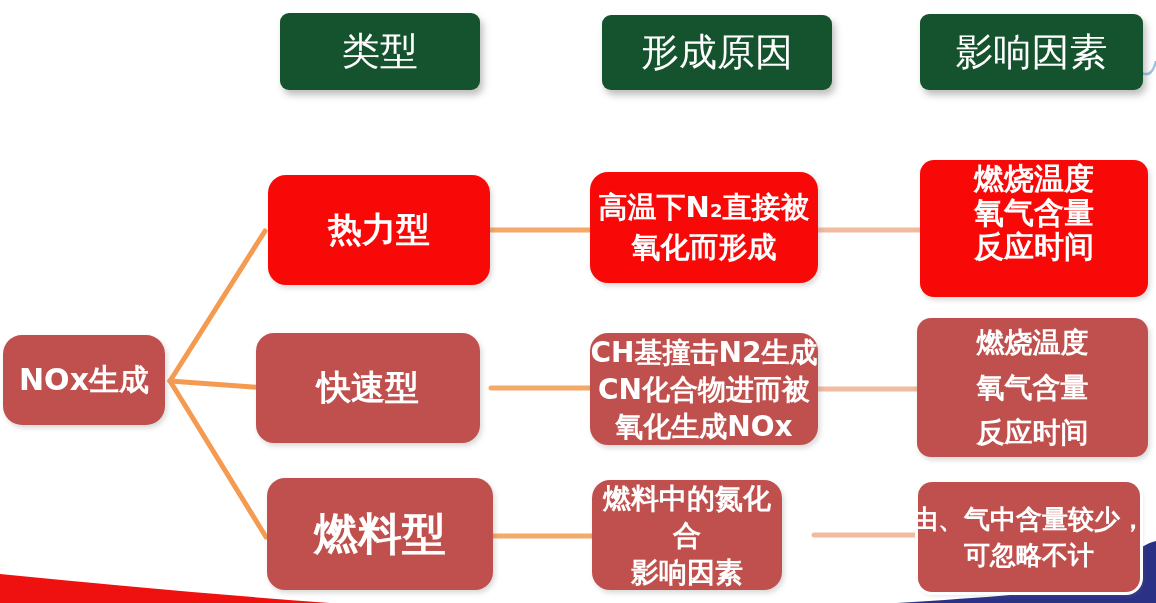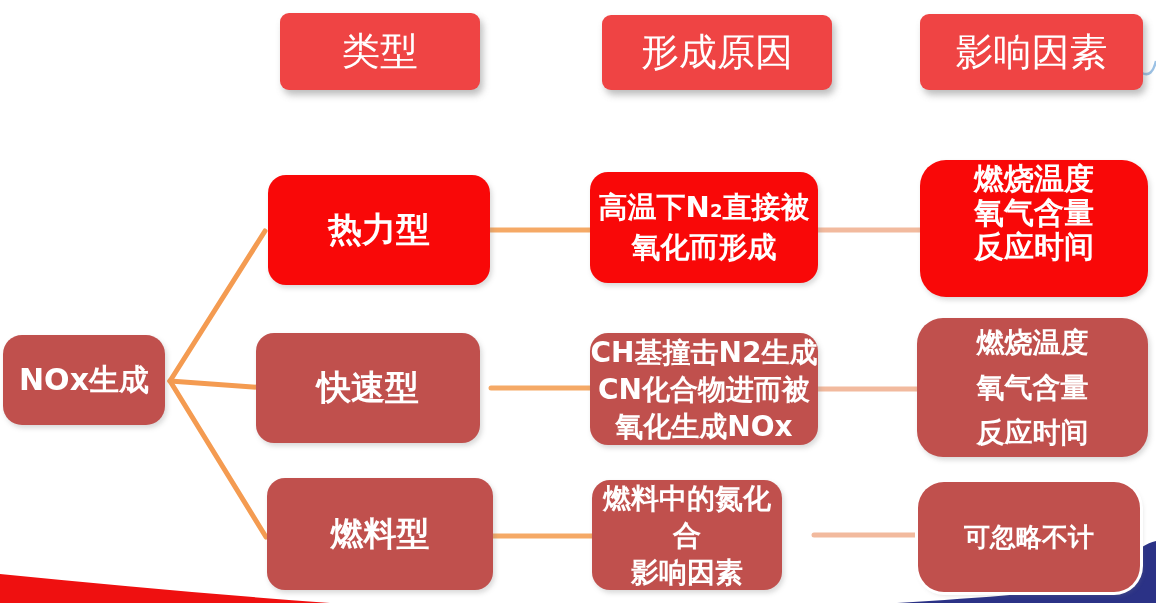--- a/index.html
+++ b/index.html
@@ -5,48 +5,48 @@
   html,body{margin:0;padding:0;background:#ffffff;}
   .stage{
     position:relative;width:1156px;height:603px;background:#ffffff;overflow:hidden;
     font-family:"DejaVu Sans","Liberation Sans",sans-serif;
   }
   .stage svg.bg{position:absolute;left:0;top:0;width:1156px;height:603px;}
 
   
   .hdr{
     position:absolute;display:flex;align-items:center;justify-content:center;
-    background:#ef4444;color:#ffffff;
+    background:#14532d;color:#ffffff;
     font-family:"Liberation Serif","DejaVu Serif",serif;font-size:38px;
     border-radius:9px;box-shadow:3px 5px 7px rgba(110,110,110,.45);
   }
   .h1{left:280px;top:13px;width:200px;height:77px}
   .h2{left:602px;top:15px;width:230px;height:75px}
   .h3{left:920px;top:14px;width:223px;height:76px}
 
   
   .box{
     position:absolute;color:#ffffff;font-weight:bold;text-align:center;
     display:flex;flex-direction:column;align-items:center;justify-content:center;
     border-radius:18px;box-shadow:2px 3px 5px rgba(130,130,130,.3);
   }
   .red{background:#F90808}
   .dark{background:#C0504D}
 
   .root {left:3px;  top:335px;width:162px;height:90px; font-size:30px;border-radius:19px}
   .type1{left:268px;top:175px;width:222px;height:110px;font-size:34px}
   .type2{left:256px;top:333px;width:224px;height:110px;font-size:34px}
-  .type3{left:267px;top:478px;width:226px;height:112px;font-size:33px}
+  .type3{left:267px;top:478px;width:226px;height:112px;font-size:44px}
 
   .cause1{left:590px;top:172px;width:228px;height:111px;font-size:29px;line-height:37px}
   .cause2{left:590px;top:333px;width:228px;height:112px;font-size:28px;line-height:37px}
   .cause3{left:592px;top:480px;width:190px;height:110px;font-size:28px;line-height:37px}
   .sub{font-size:0.62em}
 
-  .fact{border-radius:26px}
+  .fact{border-radius:14px}
   .fact1{left:920px;top:160px;width:228px;height:137px;font-size:30px;line-height:34px;
          justify-content:flex-start;padding-top:2px;box-sizing:border-box}
   .fact2{left:917px;top:318px;width:231px;height:139px;font-size:28px;line-height:45px}
   .fact3{left:918px;top:482px;width:222px;height:110px;font-size:26px;line-height:36px;
          white-space:nowrap;box-shadow:0 0 0 3px #ffffff,2px 3px 5px rgba(130,130,130,.3)}
 </style>
 </head>
 <body>
 
 <div class="stage">
@@ -98,16 +98,17 @@
     <div>氧气含量</div>
     <div>反应时间</div>
   </div>
 
   <div class="box dark type3">燃料型</div>
   <div class="box dark cause3">
     <div>燃料中的氮化合</div>
     <div>影响因素</div>
   </div>
   <div class="box dark fact fact3">
+    <div>由、气中含量较少，</div>
     <div>可忽略不计</div>
   </div>
 
 </div>
 
 </body></html>

